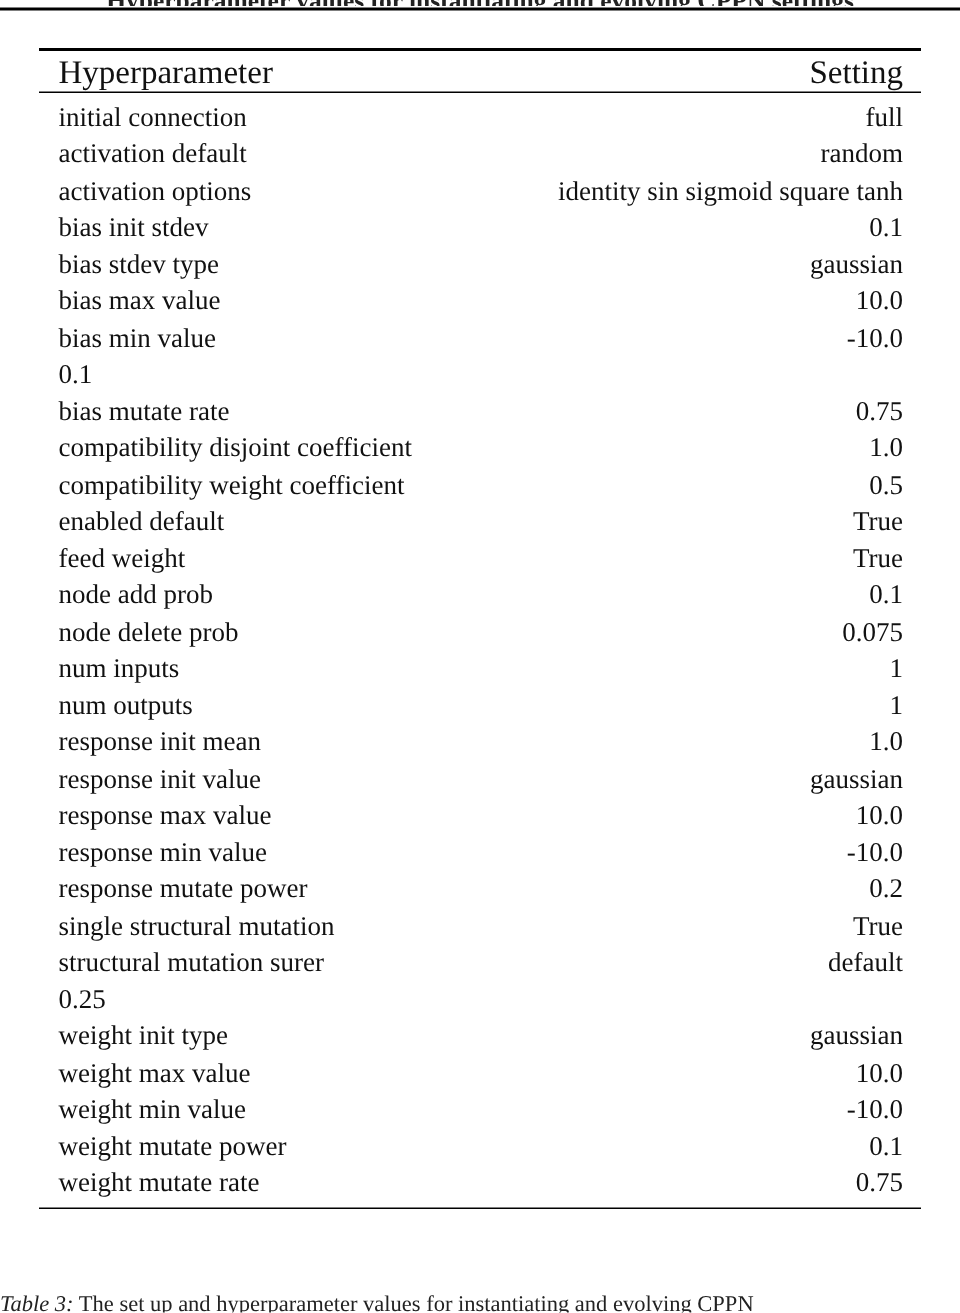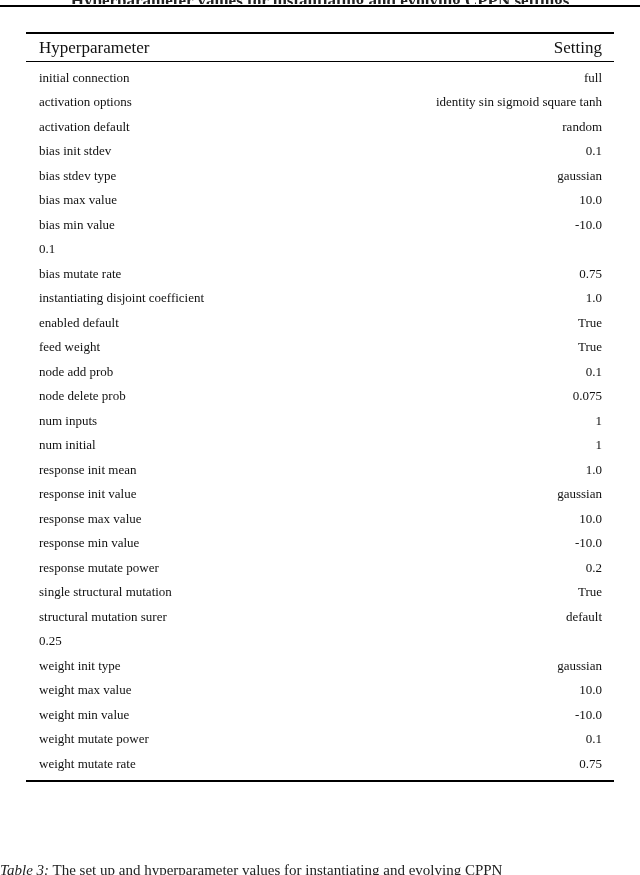--- a/index.html
+++ b/index.html
@@ -44,36 +44,36 @@
     .rule-thick {
       height: 1.5px;
       background: #000;
     }
     .header-row {
       display: flex;
       justify-content: space-between;
       padding: 0 12px 0 13px;
       height: 27px;
       line-height: 27px;
-      font-size: 17px;
+      font-size: 22px;
     }
     .rule-mid {
       height: 1px;
       background: #000;
       margin-bottom: 4px;
     }
     .rows {
       padding: 0 12px 0 13px;
     }
     .row {
       display: flex;
       justify-content: space-between;
       height: 24.5px;
       line-height: 24.5px;
-      font-size: 13px;
+      font-size: 18px;
       white-space: nowrap;
     }
     .rule-bottom {
       height: 1.5px;
       background: #000;
       margin-top: 4px;
     }
     .caption {
       position: absolute;
       left: 0;
@@ -99,28 +99,28 @@
     <span>Hyperparameter</span>
     <span>Setting</span>
   </div>
   <div class="rule-mid"></div>
   <div class="rows" id="rows">
       <div class="row">
         <span>initial connection</span>
         <span>full</span>
       </div>
       <div class="row">
+        <span>activation default</span>
+        <span>random</span>
+      </div>
+      <div class="row">
         <span>activation options</span>
         <span>identity sin sigmoid square tanh</span>
       </div>
       <div class="row">
-        <span>activation default</span>
-        <span>random</span>
-      </div>
-      <div class="row">
         <span>bias init stdev</span>
         <span>0.1</span>
       </div>
       <div class="row">
         <span>bias stdev type</span>
         <span>gaussian</span>
       </div>
       <div class="row">
         <span>bias max value</span>
         <span>10.0</span>
@@ -130,22 +130,26 @@
         <span>-10.0</span>
       </div>
       <div class="row">
         <span>0.1</span>
       </div>
       <div class="row">
         <span>bias mutate rate</span>
         <span>0.75</span>
       </div>
       <div class="row">
-        <span>instantiating disjoint coefficient</span>
+        <span>compatibility disjoint coefficient</span>
         <span>1.0</span>
+      </div>
+      <div class="row">
+        <span>compatibility weight coefficient</span>
+        <span>0.5</span>
       </div>
       <div class="row">
         <span>enabled default</span>
         <span>True</span>
       </div>
       <div class="row">
         <span>feed weight</span>
         <span>True</span>
       </div>
       <div class="row">
@@ -154,21 +158,21 @@
       </div>
       <div class="row">
         <span>node delete prob</span>
         <span>0.075</span>
       </div>
       <div class="row">
         <span>num inputs</span>
         <span>1</span>
       </div>
       <div class="row">
-        <span>num initial</span>
+        <span>num outputs</span>
         <span>1</span>
       </div>
       <div class="row">
         <span>response init mean</span>
         <span>1.0</span>
       </div>
       <div class="row">
         <span>response init value</span>
         <span>gaussian</span>
       </div>

